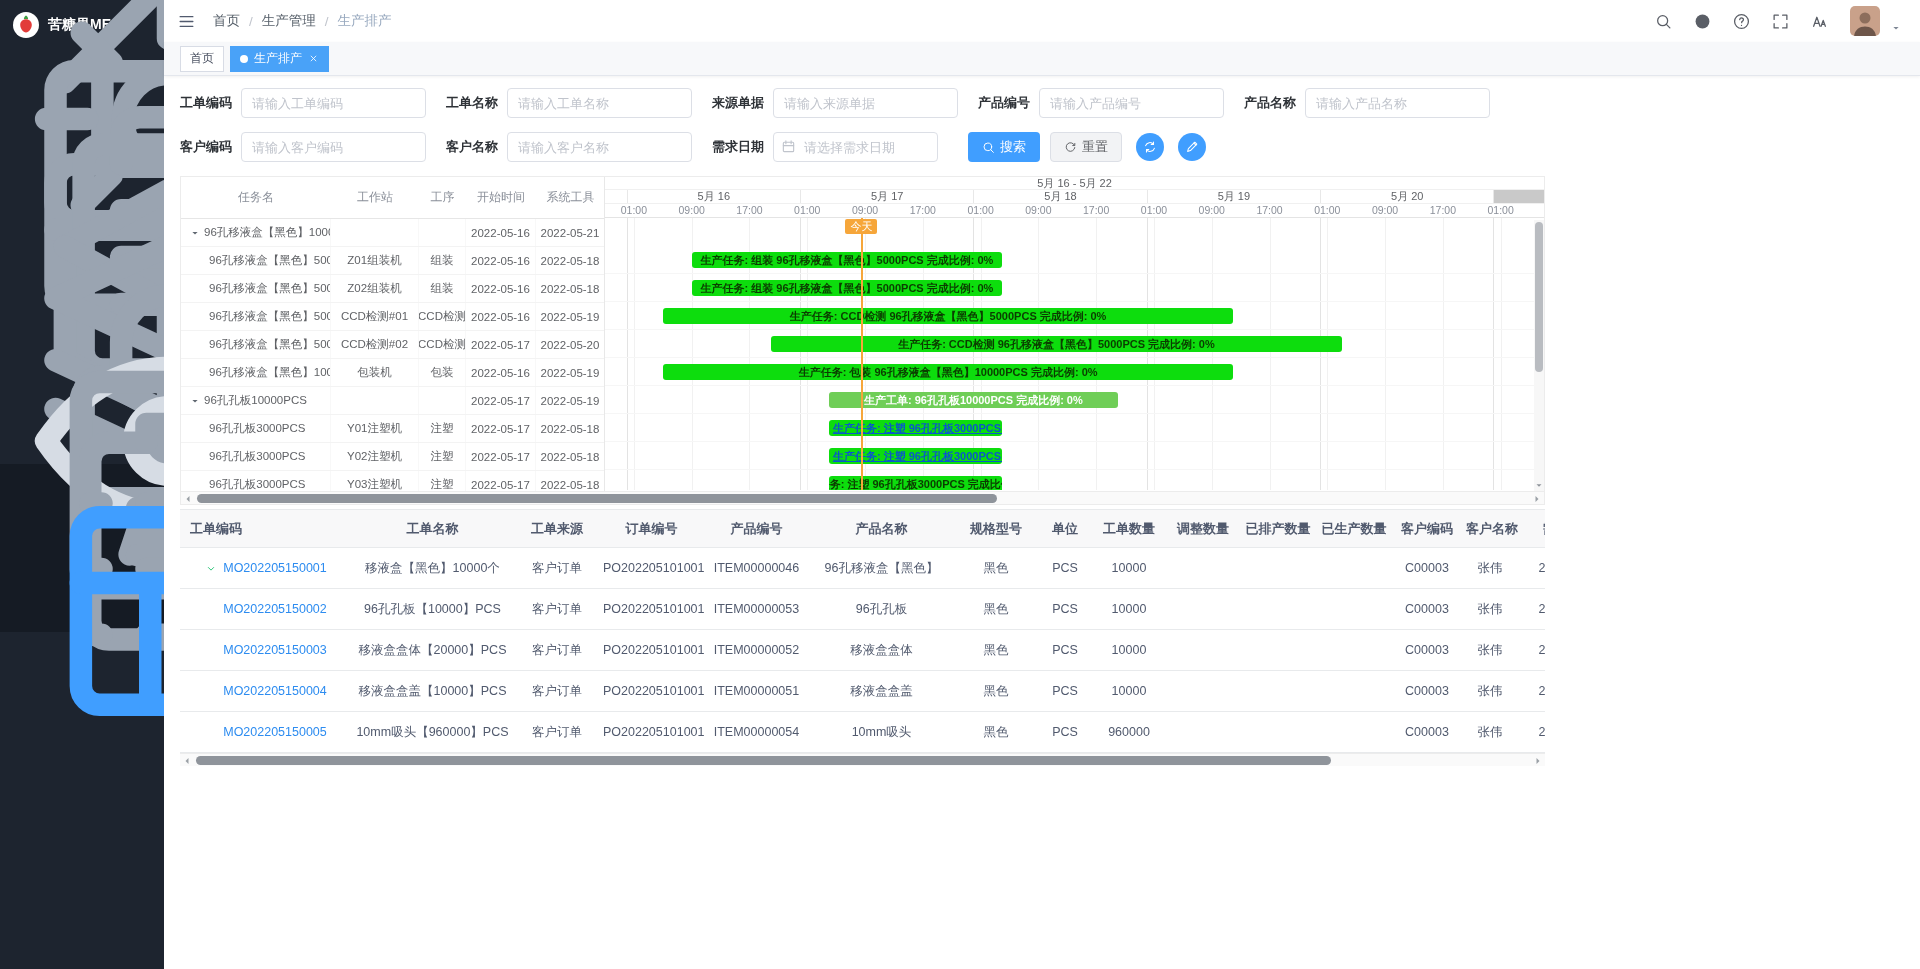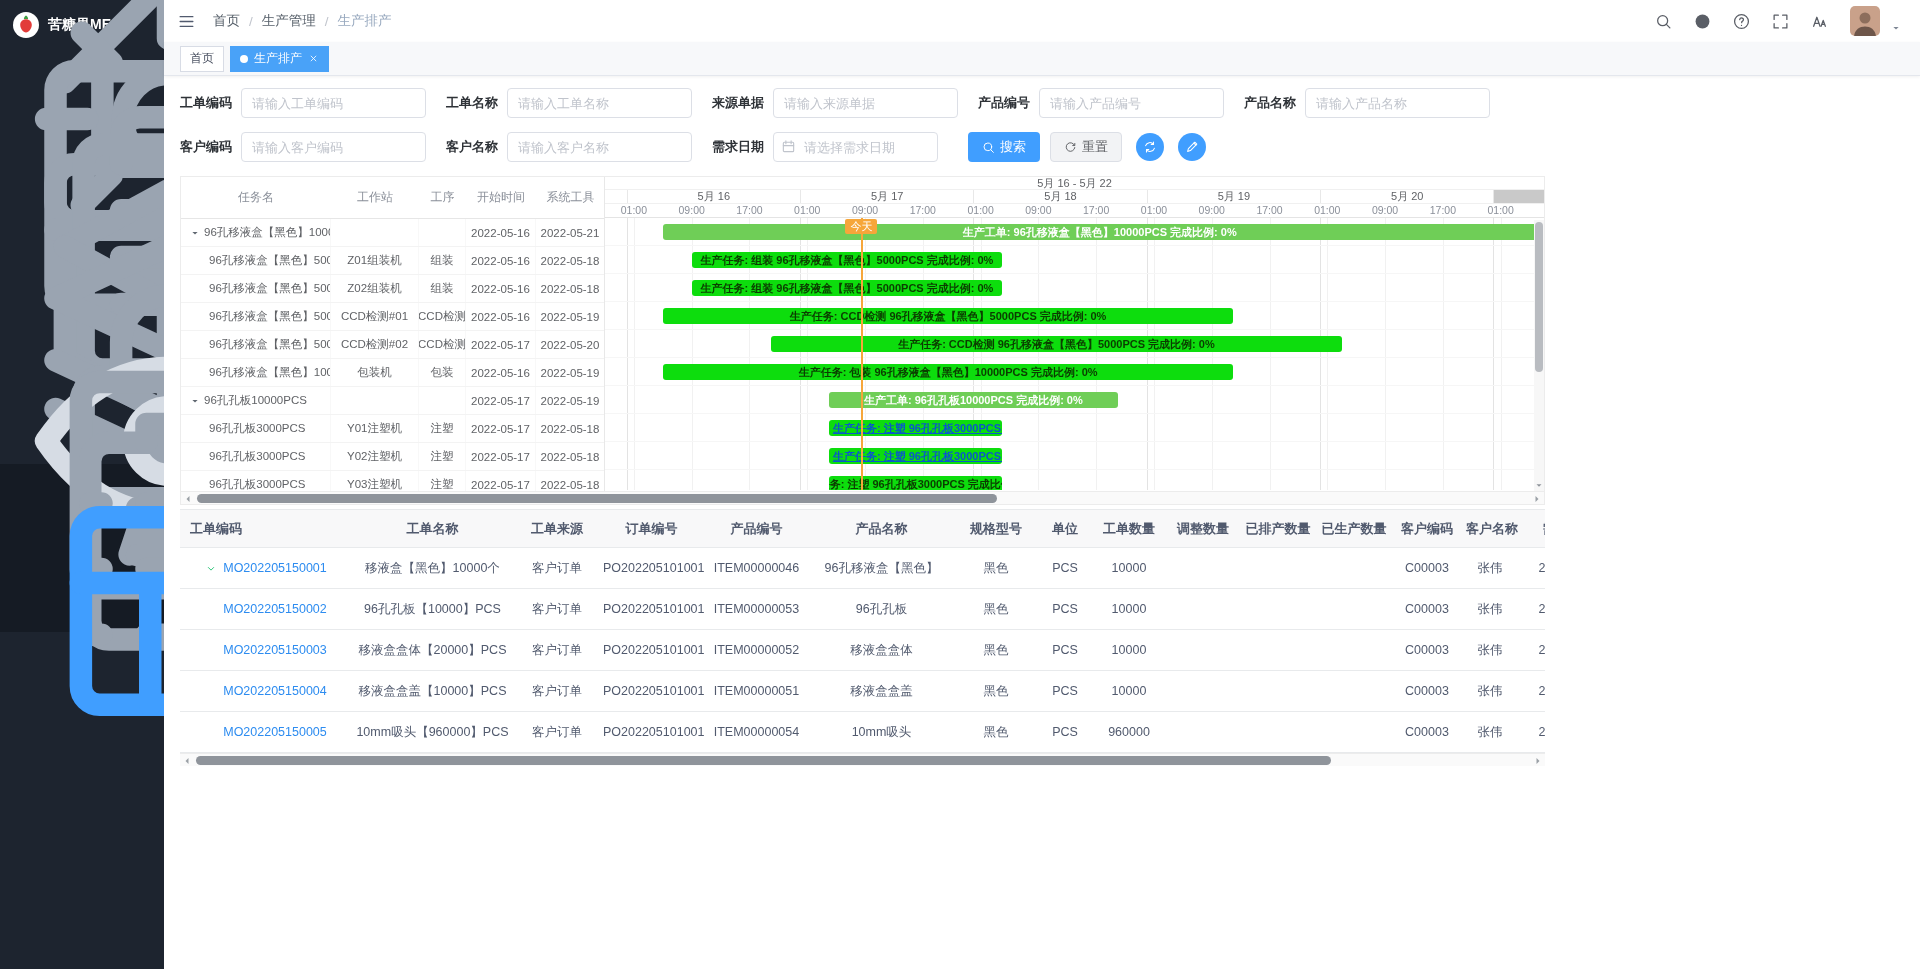--- a/index.html
+++ b/index.html
@@ -571,25 +571,20 @@
               <div class="grid-line day" style="left:57.692307692307686%"></div>
               <div class="grid-line" style="left:58.46153846153847%"></div>
               <div class="grid-line" style="left:64.61538461538461%"></div>
               <div class="grid-line" style="left:70.76923076923077%"></div>
               <div class="grid-line day" style="left:76.15384615384615%"></div>
               <div class="grid-line" style="left:76.92307692307693%"></div>
               <div class="grid-line" style="left:83.07692307692308%"></div>
               <div class="grid-line" style="left:89.23076923076924%"></div>
               <div class="grid-line day" style="left:94.61538461538461%"></div>
               <div class="grid-line" style="left:95.38461538461539%"></div>
-              <div class="g-row" style="top: 0px;">
-                <div class="bar order" style="left:6.153846153846154%;width:93.07692307692307%">
-                  <span class="bar-label">生产工单: 96孔移液盒【黑色】10000PCS 完成比例: 0%</span>
-                </div>
-              </div>
               <div class="g-row" style="top: 28px;">
                 <div class="bar task" style="left:9.230769230769232%;width:33.07692307692307%">
                   <span class="bar-label">生产任务: 组装 96孔移液盒【黑色】5000PCS 完成比例: 0%</span>
                 </div>
               </div>
               <div class="g-row" style="top: 56px;">
                 <div class="bar task" style="left:9.230769230769232%;width:33.07692307692307%">
                   <span class="bar-label">生产任务: 组装 96孔移液盒【黑色】5000PCS 完成比例: 0%</span>
                 </div>
               </div>

